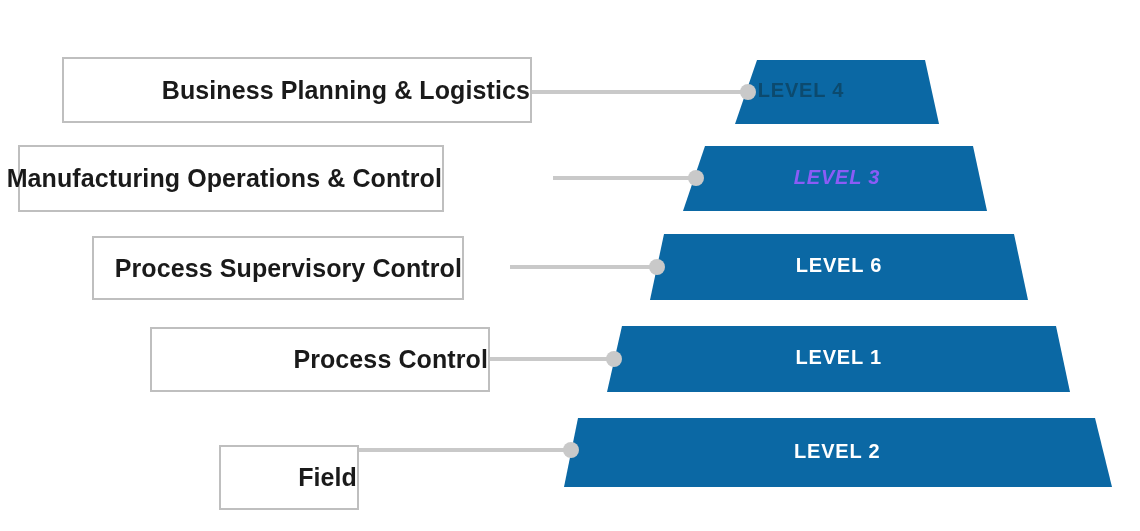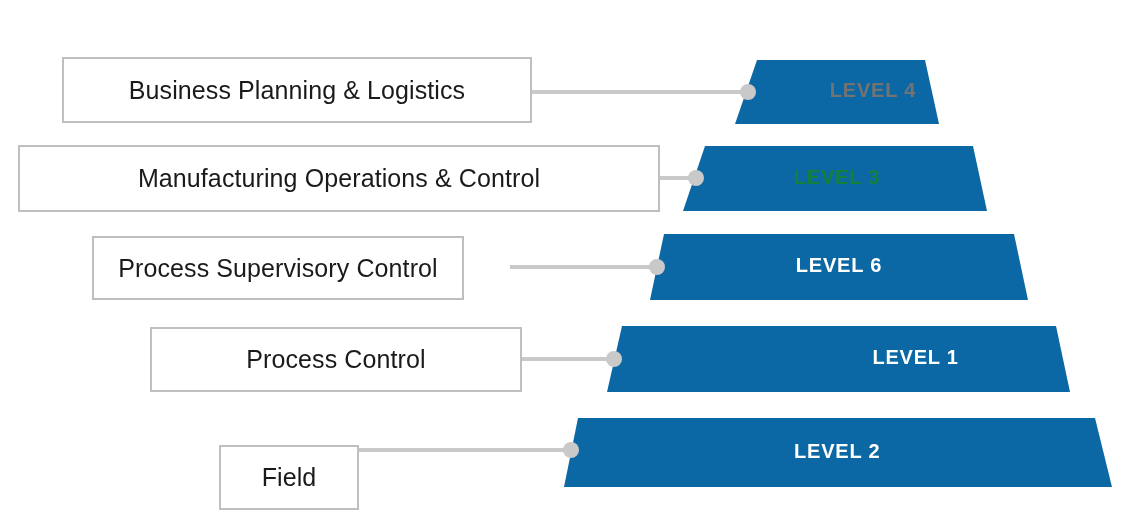--- a/index.html
+++ b/index.html
@@ -25,24 +25,24 @@
     width: 1140px;
     height: 531px;
   }
   .label-box {
     position: absolute;
     box-sizing: border-box;
     background: #ffffff;
     border: 2px solid #bfbfbf;
     display: flex;
     align-items: center;
-    justify-content: center;
+    justify-content: flex-end;
     color: #1a1a1a;
     font-size: 25px;
-    font-weight: 400;
+    font-weight: 700;
     letter-spacing: 0.1px;
     white-space: nowrap;
     z-index: 3;
   }
   .level-caption {
     position: absolute;
     color: #ffffff;
     font-size: 20px;
     font-weight: 700;
     letter-spacing: 0.8px;
@@ -77,34 +77,34 @@
         <circle cx="657" cy="267" r="8" fill="#c9c9c9"></circle>
         <circle cx="614" cy="359" r="8" fill="#c9c9c9"></circle>
         <circle cx="571" cy="450" r="8" fill="#c9c9c9"></circle>
       </g>
   </svg>
 
   <div id="boxes">
       <div class="label-box" style="left: 62px; top: 57px; width: 470px; height: 66px; border-color: rgb(191, 191, 191); color: rgb(26, 26, 26);">
         <span>Business Planning &amp; Logistics</span>
       </div>
-      <div class="label-box" style="left: 18px; top: 145px; width: 642px; height: 67px; border-color: rgb(191, 191, 191); color: rgb(26, 26, 26);">
+      <div class="label-box" style="left: 18px; top: 145px; width: 426px; height: 67px; border-color: rgb(191, 191, 191); color: rgb(26, 26, 26);">
         <span>Manufacturing Operations &amp; Control</span>
       </div>
       <div class="label-box" style="left: 92px; top: 236px; width: 372px; height: 64px; border-color: rgb(191, 191, 191); color: rgb(26, 26, 26);">
         <span>Process Supervisory Control</span>
       </div>
-      <div class="label-box" style="left: 150px; top: 327px; width: 372px; height: 65px; border-color: rgb(191, 191, 191); color: rgb(26, 26, 26);">
+      <div class="label-box" style="left: 150px; top: 327px; width: 340px; height: 65px; border-color: rgb(191, 191, 191); color: rgb(26, 26, 26);">
         <span>Process Control</span>
       </div>
       <div class="label-box" style="left: 219px; top: 417px; width: 140px; height: 65px; border-color: rgb(191, 191, 191); color: rgb(26, 26, 26); margin-top: 28px;">
         <span>Field</span>
       </div>
     </div>
   <div id="captions">
-      <div class="level-caption" style="left: 753px; top: 79px; width: 240px; color: #737373;">LEVEL 4</div>
-      <div class="level-caption" style="left: 717px; top: 165.5px; width: 240px; color: #15803d;">LEVEL 3</div>
+      <div class="level-caption" style="left: 681px; top: 79px; width: 240px; color: #0c4a6e;">LEVEL 4</div>
+      <div class="level-caption" style="left: 717px; top: 165.5px; width: 240px; color: #8b5cf6; font-style: italic;">LEVEL 3</div>
       <div class="level-caption" style="left: 719px; top: 254px; width: 240px; color: rgb(255, 255, 255);">LEVEL 6</div>
-      <div class="level-caption" style="left: 718.75px; top: 346px; width: 240px; color: rgb(255, 255, 255); text-align: right;">LEVEL 1</div>
+      <div class="level-caption" style="left: 718.75px; top: 346px; width: 240px; color: rgb(255, 255, 255);">LEVEL 1</div>
       <div class="level-caption" style="left: 717.25px; top: 439.5px; width: 240px; color: rgb(255, 255, 255);">LEVEL 2</div>
     </div>
 
 </div>
 
 </body></html>

